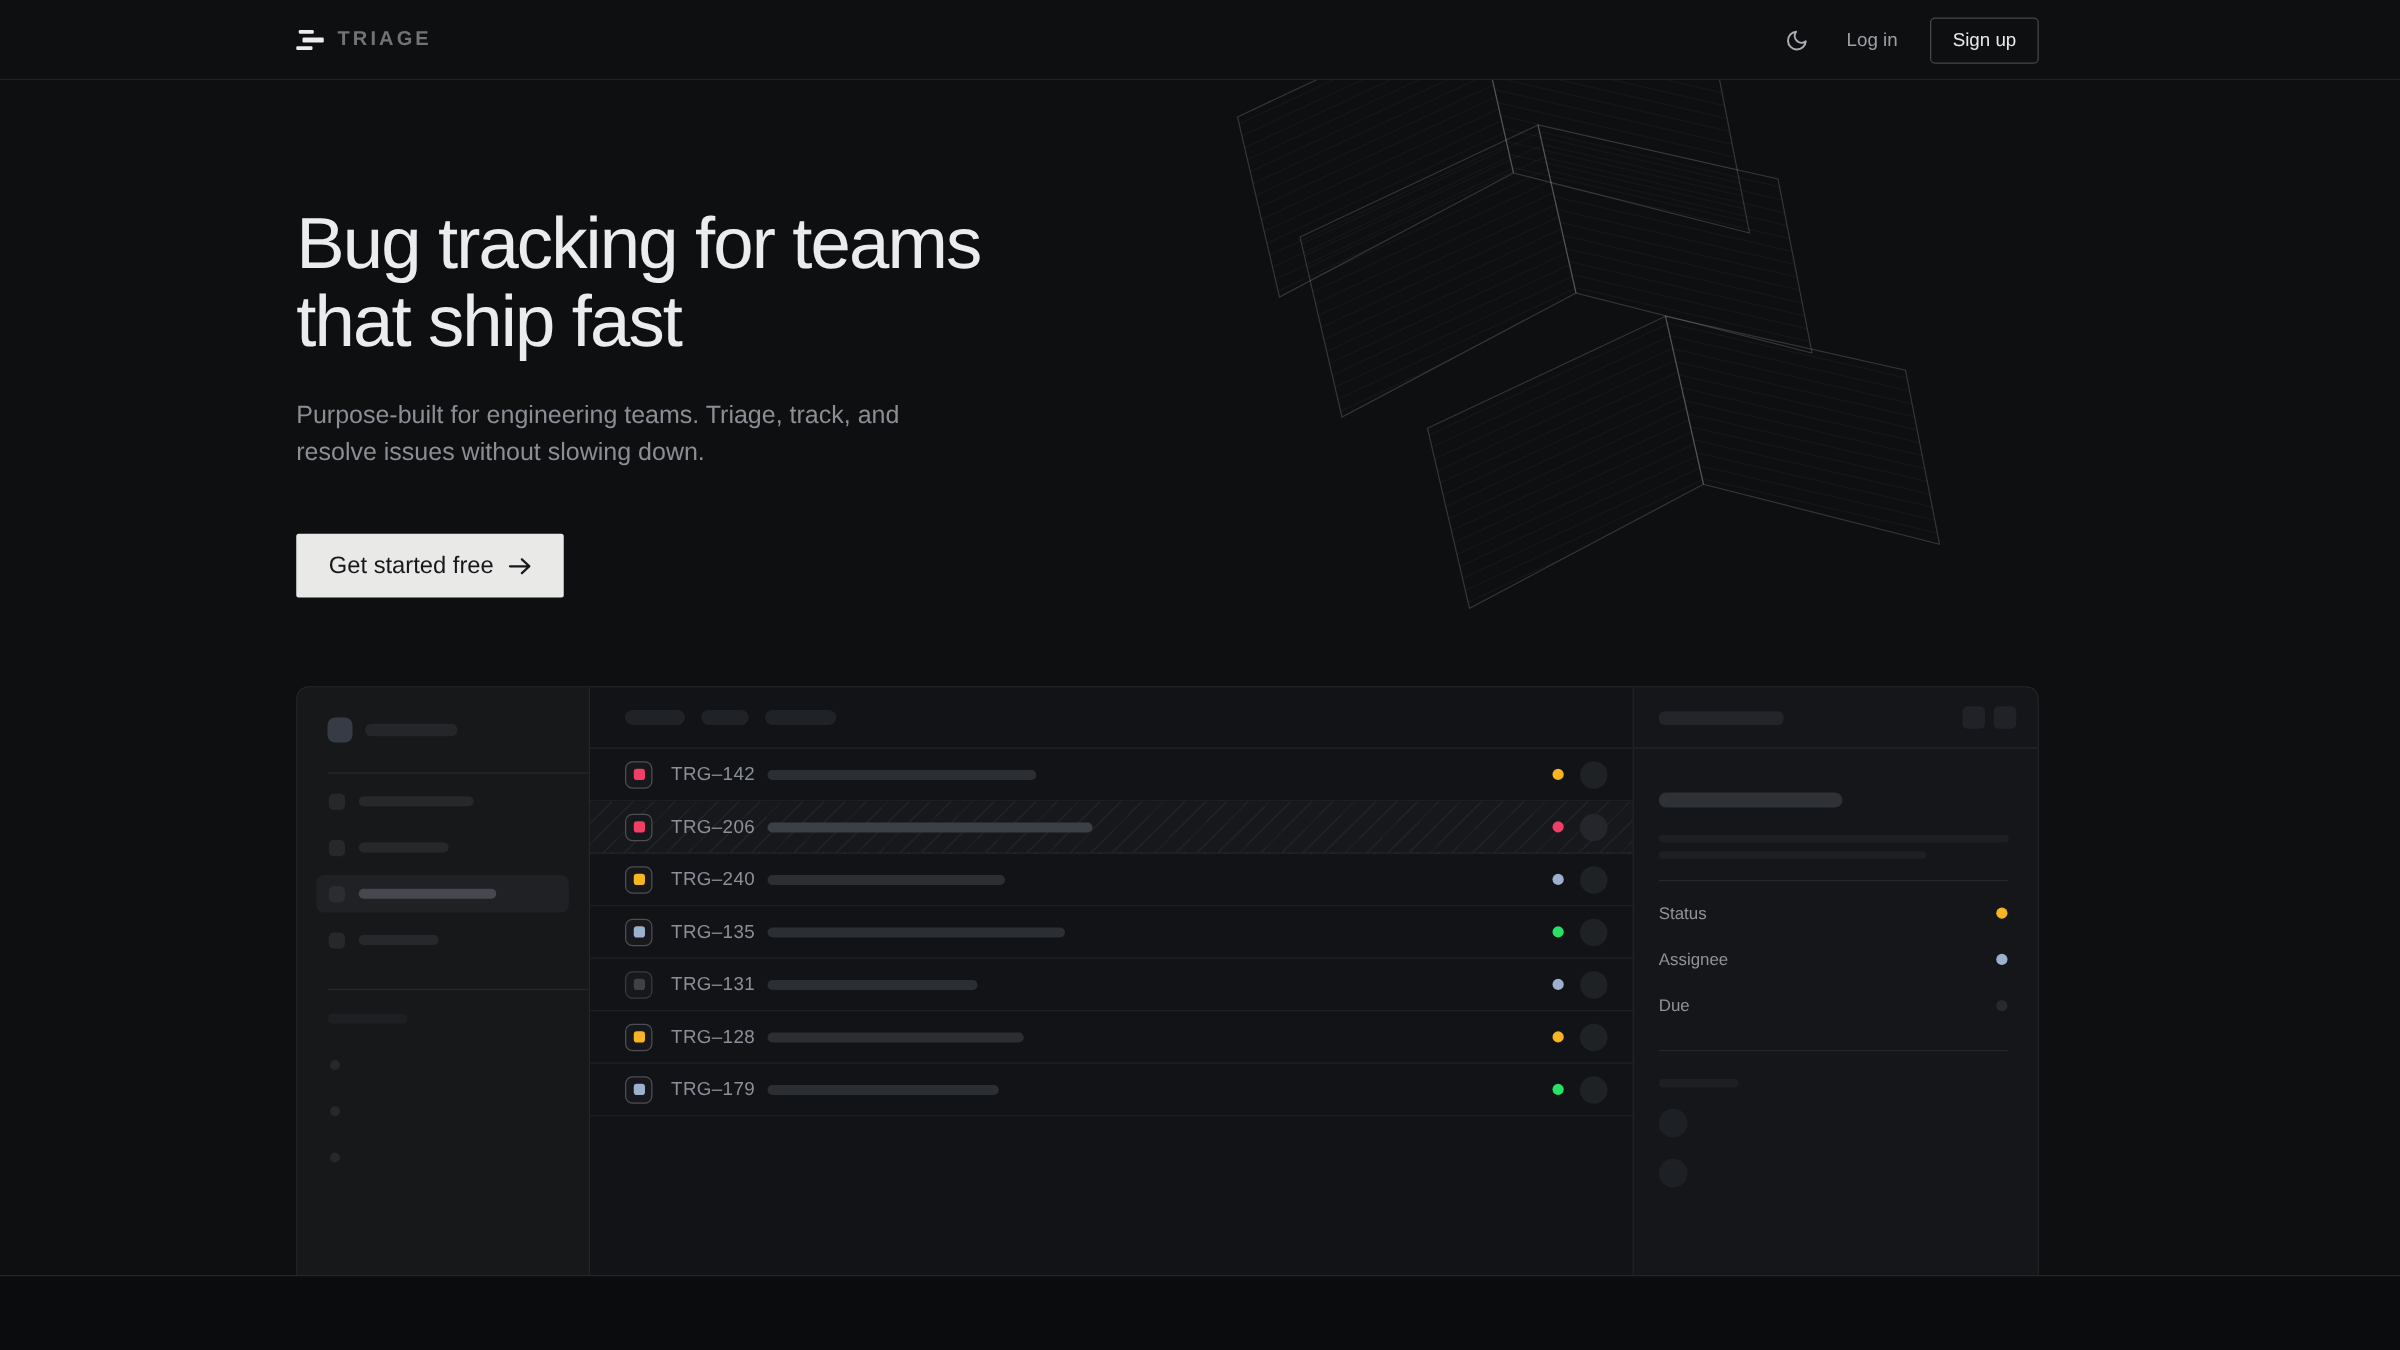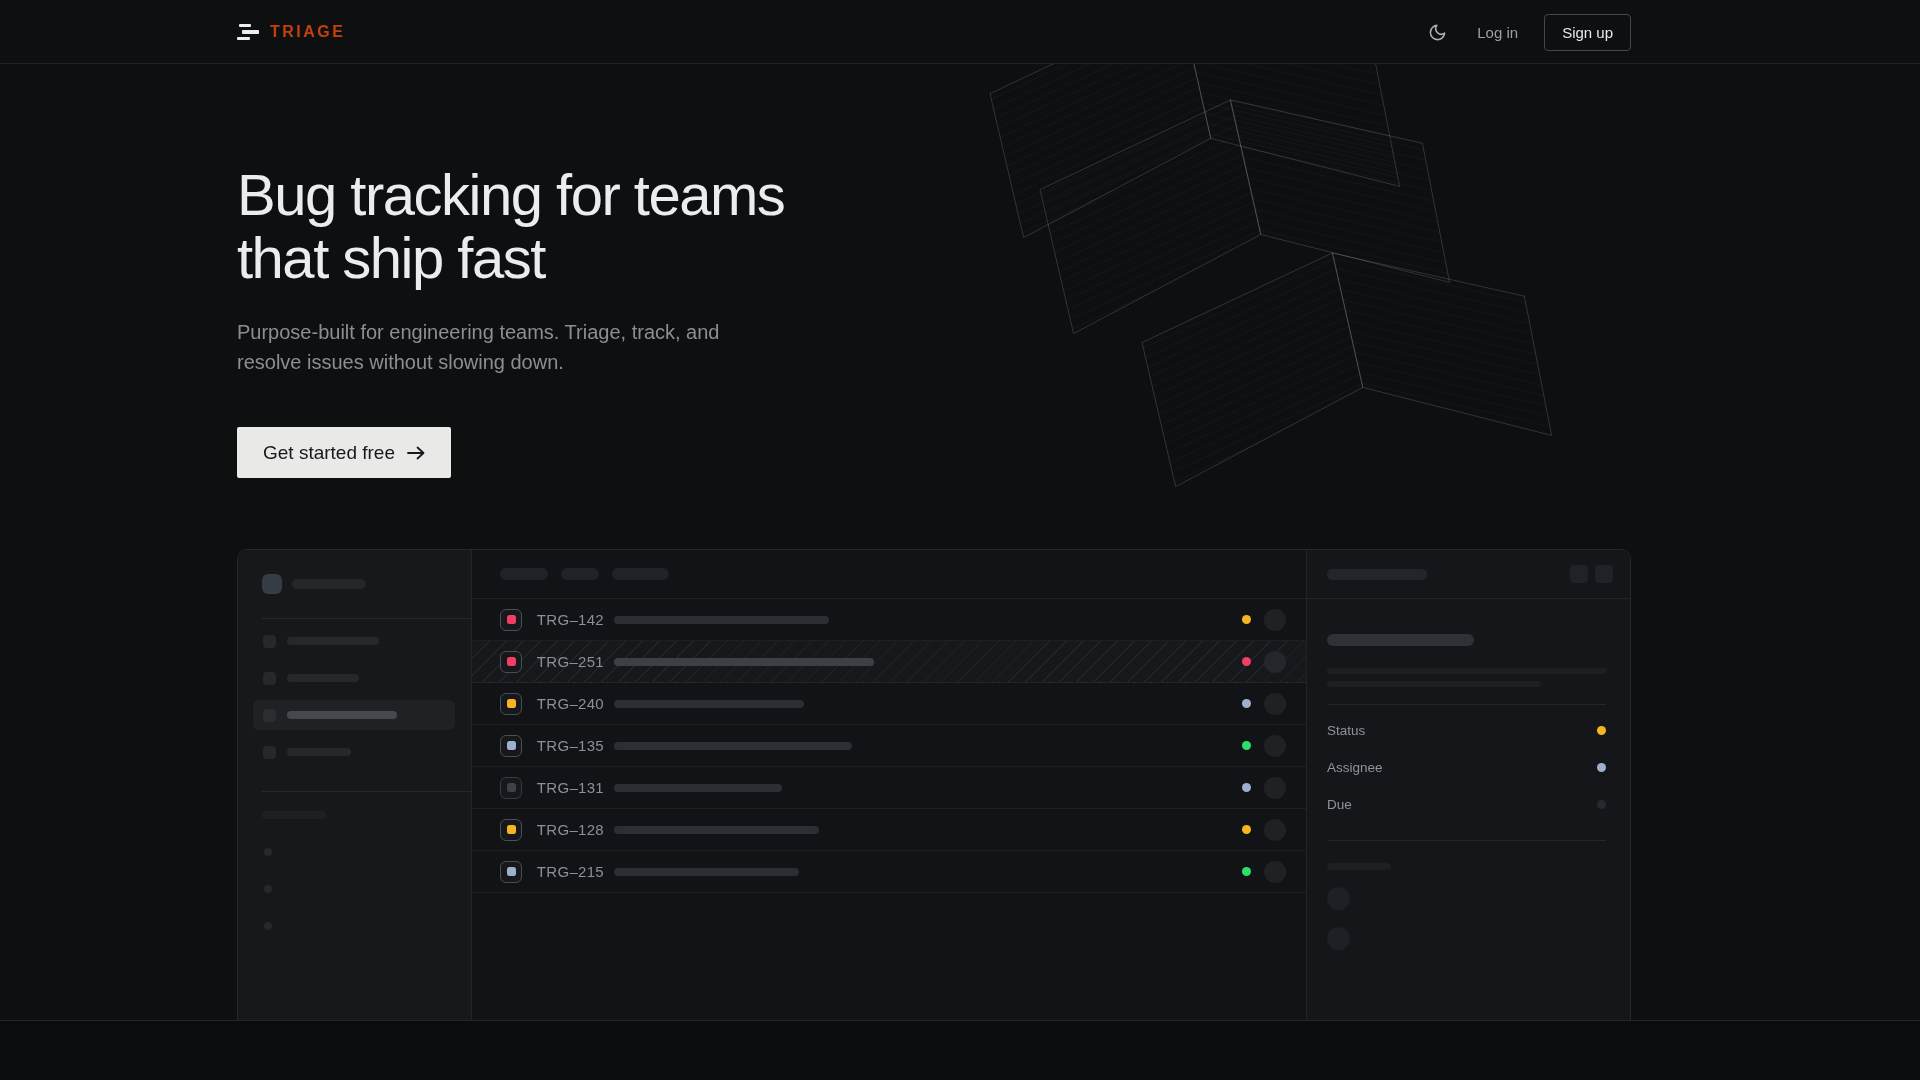--- a/index.html
+++ b/index.html
@@ -9,21 +9,21 @@
 
   
   .nav { position:absolute; top:0; left:0; right:0; height:64px; border-bottom:1px solid rgba(255,255,255,0.08); z-index:5; background:#0e0f11; }
   .nav-inner { position:absolute; left:237px; right:289px; top:0; height:64px; display:flex; align-items:center; justify-content:space-between; }
   .brand { display:flex; align-items:center; gap:11px; cursor:pointer; }
   .brand-icon { display:flex; flex-direction:column; gap:3px; }
   .brand-icon i { display:block; height:3.5px; border-radius:1px; background:#ededee; }
   .brand-icon i:nth-child(1){ width:12px; margin-left:2px; }
   .brand-icon i:nth-child(2){ width:17px; margin-left:5px; }
   .brand-icon i:nth-child(3){ width:13px; margin-left:0; }
-  .brand-name { color:#c2410c; font-size:16px; font-weight:700; letter-spacing:2.5px;text-align:right; }
+  .brand-name { color:#737373; font-size:16px; font-weight:700; letter-spacing:2.5px;text-align:right; }
   .nav-right { display:flex; align-items:center; gap:26px; }
   .theme-btn { background:none; border:none; cursor:pointer; display:flex; align-items:center; padding:4px; }
   .login { color:#9ca0a6; font-size:15px; text-decoration:none; cursor:pointer; }
   .signup { background:transparent; border:1px solid #45474d; color:#e8e9eb; font-size:15px; font-family:inherit; padding:9px 17px; border-radius:4px; cursor:pointer; }
 
   
   .hero { position:absolute; top:64px; left:0; right:0; height:956px; overflow:hidden; }
   .hero-bg { position:absolute; top:0; left:0; pointer-events:none; }
   .hero-content { position:relative; margin-left:237px; width:1394px; z-index:2; }
   h1.hero-title { margin-top:99px; font-size:58px; line-height:63px; font-weight:500; letter-spacing:-1.5px; color:#ebecee; }
@@ -199,21 +199,21 @@
     <span class="tbar" style="width: 215px;"></span>
     <span class="sp"></span>
     <span class="sdot" style="background: rgb(248, 180, 34);"></span>
     <span class="av"></span>
   </div>
 
   <div class="row sel">
     <span class="chip">
                   <span class="chip-dot" style="background: rgb(240, 62, 102);"></span>
                 </span>
-    <span class="iid">TRG–251</span>
+    <span class="iid">TRG–206</span>
     <span class="tbar" style="width: 260px;"></span>
     <span class="sp"></span>
     <span class="sdot" style="background: rgb(240, 62, 102);"></span>
     <span class="av"></span>
   </div>
 
   <div class="row">
     <span class="chip">
                   <span class="chip-dot" style="background: rgb(248, 180, 34);"></span>
                 </span>
@@ -254,21 +254,21 @@
     <span class="tbar" style="width: 205px;"></span>
     <span class="sp"></span>
     <span class="sdot" style="background: rgb(248, 180, 34);"></span>
     <span class="av"></span>
   </div>
 
   <div class="row">
     <span class="chip">
                   <span class="chip-dot" style="background: rgb(157, 176, 205);"></span>
                 </span>
-    <span class="iid">TRG–215</span>
+    <span class="iid">TRG–179</span>
     <span class="tbar" style="width: 185px;"></span>
     <span class="sp"></span>
     <span class="sdot" style="background: rgb(39, 226, 102);"></span>
     <span class="av"></span>
   </div>
 </div>
         </div>
 
         <aside class="detail">
           <div class="det-head">

